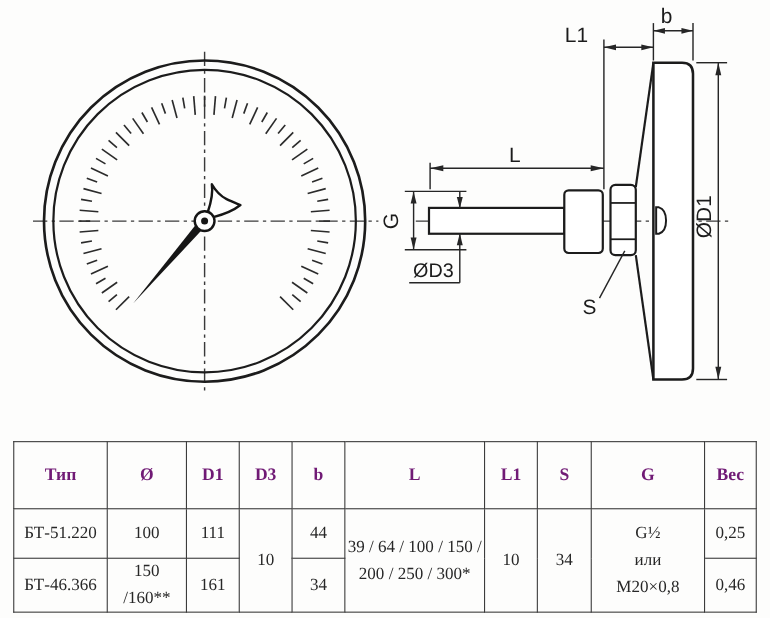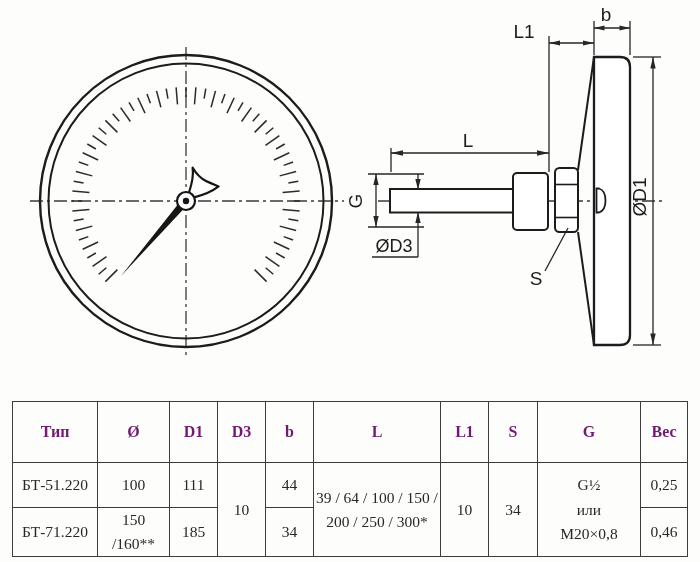--- a/index.html
+++ b/index.html
@@ -238,22 +238,22 @@
         <td rowspan="2">39 / 64 / 100 / 150 /
 200 / 250 / 300*</td>
         <td rowspan="2">10</td>
         <td rowspan="2">34</td>
         <td rowspan="2">G½
 или
 М20×0,8</td>
         <td>0,25</td>
       </tr>
       <tr class="r2">
-        <td>БТ-71.220</td>
+        <td>БТ-46.366</td>
         <td>150
 /160**</td>
-        <td>185</td>
+        <td>161</td>
         <td>34</td>
         <td>0,46</td>
       </tr>
     </tbody>
   </table>
 </div>
 
 </body></html>

